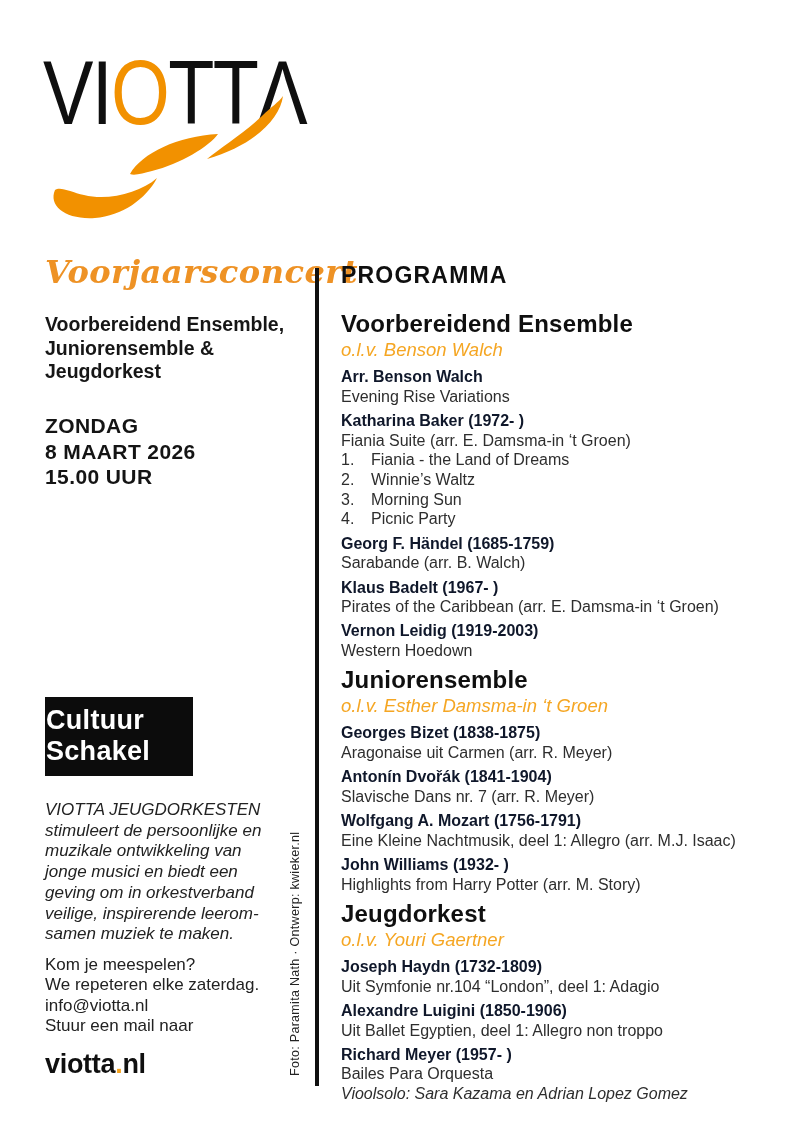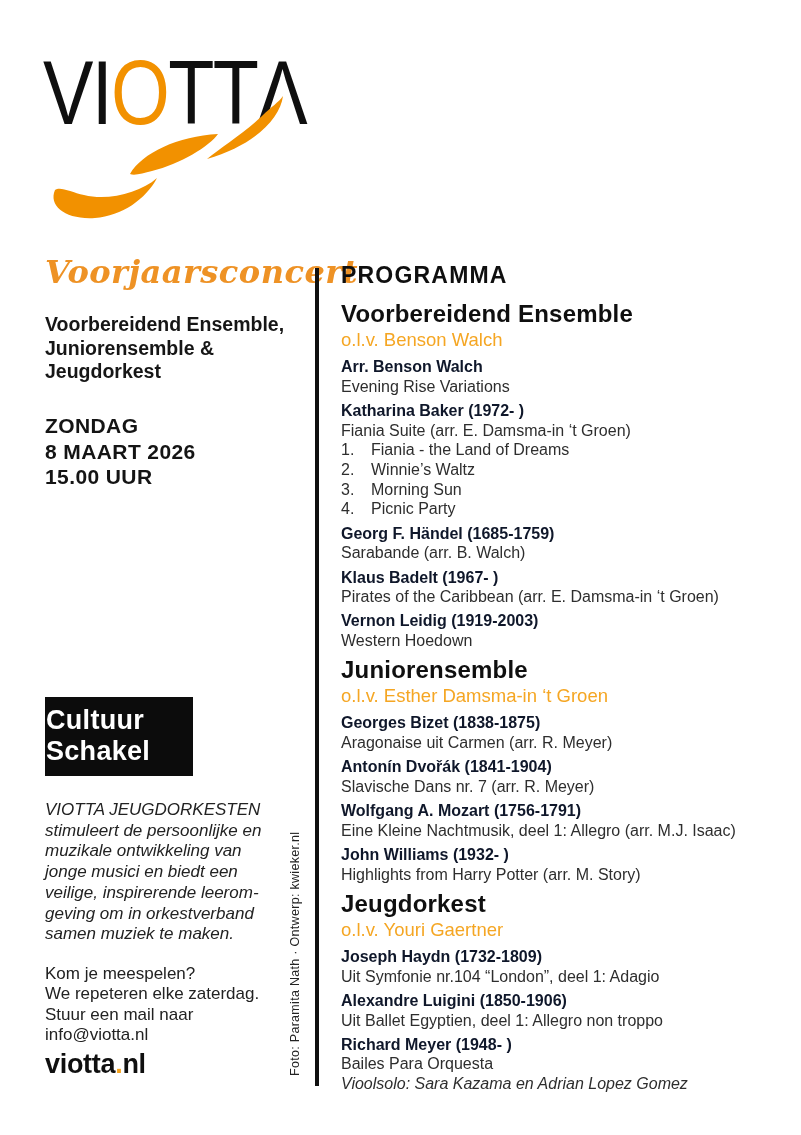--- a/index.html
+++ b/index.html
@@ -19,39 +19,39 @@
   #event-title { top:250px; font-family:"DejaVu Serif", serif; font-style:italic; font-weight:700;
                  font-size:32px; line-height:44px; color:#EE9225; letter-spacing:0.5px; }
   #event-sub { top:313px; font-weight:700; font-size:19.5px; line-height:23.5px; color:#161616; }
   #event-date { top:413px; font-weight:700; font-size:21px; line-height:25.5px; letter-spacing:0.4px; color:#141414; }
 
   #partner { position:absolute; left:45px; top:697px; width:148px; height:79px; background:#0c0c0c;
              color:#ffffff; font-weight:700; font-size:27px; line-height:30.5px;
              padding:8px 0 0 1px; letter-spacing:0.3px; }
 
   #about { top:800px; font-style:italic; font-size:17px; line-height:20.7px; color:#222222; }
-  #join  { top:955px; font-size:17px; line-height:20.4px; color:#222222;margin-top:9px; }
+  #join  { top:955px; font-size:17px; line-height:20.4px; color:#222222; }
   #site  { top:1049px; font-weight:700; font-size:27px; letter-spacing:-0.3px; color:#0f0f0f; }
   #site .dot { color:#F5A21C; }
 
   
   #credit { position:absolute; left:288px; top:836px; height:240px;
             writing-mode:vertical-rl; transform:rotate(180deg);
             font-size:12.5px; letter-spacing:0.3px; color:#222222; white-space:nowrap; }
 
   
   #divider { position:absolute; left:315px; top:268px; width:4px; height:818px; background:#101010; }
 
   
   #program { position:absolute; left:341px; top:262px; width:445px; }
   .prog-heading { font-weight:700; font-size:23px; line-height:26px; letter-spacing:1.2px;
-                  color:#0f0f0f; margin-bottom:11px; }
+                  color:#0f0f0f; margin-bottom:21px; }
   .section + .section { margin-top:4px; }
   .section-title { font-weight:700; font-size:24px; line-height:30px; color:#0f0f0f; letter-spacing:0.2px; }
-  .conductor { font-size:18.5px; line-height:22px; color:#F5A623; margin-bottom:6px; }
+  .conductor { font-style:italic; font-size:18.5px; line-height:22px; color:#F5A623; margin-bottom:6px; }
   .piece { margin-bottom:4.5px; }
   .composer { font-weight:700; font-size:16px; line-height:19.7px; color:#0f172a; }
   .work { font-size:16px; line-height:19.7px; color:#2e2e2e; }
   .movement { display:flex; font-size:16px; line-height:19.7px; color:#2e2e2e; }
   .mv-num { width:30px; flex:0 0 30px; }
   .note { font-style:italic; font-size:16px; line-height:19.7px; color:#2e2e2e; }
 </style>
 </head>
 <body>
 
@@ -83,30 +83,30 @@
   <div id="partner">
     <div>Cultuur</div>
     <div>Schakel</div>
   </div>
 
   <div id="about" class="leftcol" style="position:absolute;">
     <div>VIOTTA JEUGDORKESTEN</div>
     <div>stimuleert de persoonlijke en</div>
     <div>muzikale ontwikkeling van</div>
     <div>jonge musici en biedt een</div>
+    <div>geving om in orkestverband</div>
     <div>veilige, inspirerende leerom-</div>
-    <div>geving om in orkestverband</div>
     <div>samen muziek te maken.</div>
   </div>
 
   <div id="join" class="leftcol" style="position:absolute;">
     <div>Kom je meespelen?</div>
     <div>We repeteren elke zaterdag.</div>
+    <div>info@viotta.nl</div>
     <div>Stuur een mail naar</div>
-    <div>info@viotta.nl</div>
   </div>
 
   <div id="site" class="leftcol" style="position:absolute;"><span>viotta</span><span class="dot">.</span><span>nl</span></div>
 
   <div id="credit">Foto: Paramita Nath · Ontwerp: kwieker.nl</div>
 
   <div id="divider"></div>
 
   <div id="program">
     <div class="prog-heading">PROGRAMMA</div>
@@ -185,20 +185,20 @@
 
       <div class="piece">
         <div class="composer">Joseph Haydn (1732-1809)</div>
         <div class="work">Uit Symfonie nr.104 “London”, deel 1: Adagio</div>
       </div>
       <div class="piece">
         <div class="composer">Alexandre Luigini (1850-1906)</div>
         <div class="work">Uit Ballet Egyptien, deel 1: Allegro non troppo</div>
       </div>
       <div class="piece">
-        <div class="composer">Richard Meyer (1948- )</div>
+        <div class="composer">Richard Meyer (1957- )</div>
         <div class="work">Bailes Para Orquesta</div>
         <div class="note">Vioolsolo: Sara Kazama en Adrian Lopez Gomez</div>
       </div>
     </div>
   </div>
 
 </div>
 
 </body></html>

